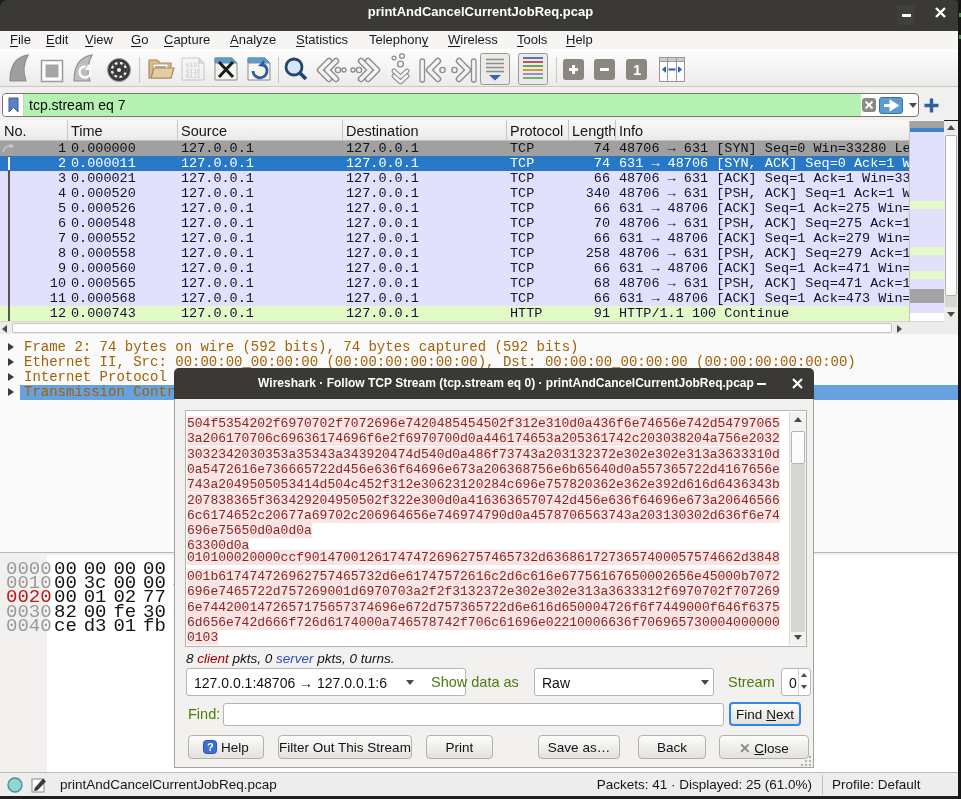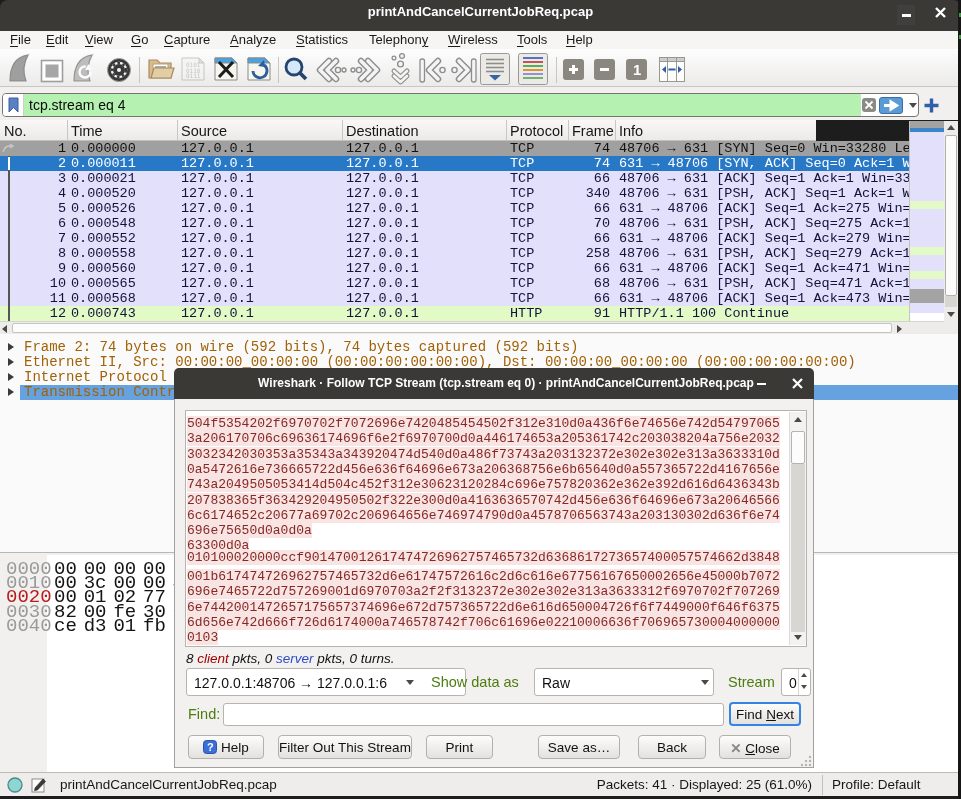--- a/index.html
+++ b/index.html
@@ -10,21 +10,21 @@
 #titlebar .t{width:100%;text-align:center;top:4px;color:#fff;font-weight:bold;font-size:13px;position:absolute}
 .wbtn{position:absolute;top:4px;width:16px;height:22px;color:#eee;text-align:center}
 #menubar{left:0;top:31px;width:958px;height:18px;background:#f6f5f4}
 #menubar span{position:absolute;top:1px;font-size:13px;color:#1a1a1a}
 #menubar u{text-decoration:underline;text-underline-offset:2px}
 #toolbar{left:0;top:49px;width:958px;height:38px;background:linear-gradient(#fdfdfd,#ecebea);border-bottom:1px solid #c9c7c3}
 #filterbar{left:0;top:87px;width:958px;height:33px;background:#f1f0ef}
 #finput{left:2px;top:6px;width:917px;height:24px;background:#fff;border:1px solid #77756f;border-radius:4px;overflow:hidden}
 #fbook{left:0;top:0;width:21px;height:22px;background:#fff;border-right:1px solid #cfcecb;border-radius:2px 0 0 2px}
 #ftext{left:26px;top:3px;font-size:14px;color:#0a0a0a}
-#phead{left:0;top:120px;width:816px;height:21px;background:linear-gradient(#f9f8f7,#eceae8);border-bottom:1px solid #c2c0bc}
+#phead{left:0;top:120px;width:944px;height:21px;background:linear-gradient(#f9f8f7,#eceae8);border-bottom:1px solid #c2c0bc}
 #phead span{position:absolute;top:2.5px;font-size:14.5px;color:#161616}
 #phead i{position:absolute;top:0;width:1px;height:21px;background:#c8c6c2;font-style:normal}
 #plist{left:0;top:141px;width:909px;height:180px;background:#fff;overflow:hidden}
 .prow{position:absolute;left:0;width:909px;height:15px;font-size:13.5px;line-height:15px;white-space:pre}
 .prow span{position:absolute;top:0}
 .c-no{left:0;width:66px;text-align:right}
 .c-t{left:71px}.c-s{left:181px}.c-d{left:346px}.c-p{left:510px}
 .c-l{left:510px;width:100px;text-align:right}
 .c-i{left:619px;width:290px;overflow:hidden}
 #minimap{left:909px;top:121px;width:35px;height:200px;background:#e2e0fa;border-left:1px solid #c6c4c0}
@@ -187,41 +187,41 @@
       <path d="M682,20.5 L678,17 L678,24 Z" fill="#2f5fa8"></path>
       <line x1="668.5" y1="20.5" x2="675.5" y2="20.5" stroke="#2f5fa8" stroke-width="2"></line>
 </svg>
   </div>
 <div class="abs" id="filterbar">
  <div class="abs" id="finput">
   <div class="abs" style="left:21px;top:0;width:837px;height:22px;background:#b5f1b0"></div>
   <div class="abs" id="fbook"><svg width="21" height="22">
           <path d="M6,4 L15,4 L15,18 L10.5,13.5 L6,18 Z" fill="#5b80c4" stroke="#3f5f9e"></path>
         </svg></div>
-  <div class="abs" id="ftext">tcp.stream eq 4</div>
+  <div class="abs" id="ftext">tcp.stream eq 7</div>
   <div class="abs" style="left:859px;top:4px;width:14px;height:14px;background:#8a8a86;border-radius:3px"><svg width="14" height="14">
           <path d="M3.5,3.5 L10.5,10.5 M10.5,3.5 L3.5,10.5" stroke="#fff" stroke-width="1.8"></path>
         </svg></div>
   <div class="abs" style="left:876px;top:2.5px;width:24px;height:17px;background:#5b9bd5;border:1px solid #3a6ea8;border-radius:3px">
     <svg width="22" height="15">
           <path d="M4,7.5 L11,7.5 M11,4 L11,11 L16.5,7.5 Z" stroke="#fff" stroke-width="3" fill="#fff"></path>
         </svg></div>
   <div class="carr" style="left:906px;top:9px"></div>
  </div>
  <svg class="abs" style="left:923px;top:10px" width="17" height="17">
       <path d="M8.5,1.5 L8.5,15.5 M1.5,8.5 L15.5,8.5" stroke="#2f5fa8" stroke-width="3.4"></path>
     </svg>
 </div>
 <div class="abs" id="phead">
     <span style="left:4px">No.</span>
     <span style="left:71px">Time</span>
     <span style="left:181px">Source</span>
     <span style="left:346px">Destination</span>
     <span style="left:510px">Protocol</span>
-    <span style="left:572px">Frame</span>
+    <span style="left:572px">Length</span>
     <span style="left:619px">Info</span>
     <i style="left:67px"></i>
     <i style="left:177px"></i>
     <i style="left:342px"></i>
     <i style="left:506px"></i>
     <i style="left:568px"></i>
     <i style="left:615px"></i>
   </div>
 <div class="abs" id="plist">
     <div class="prow mono" style="top:0px;background:#a0a0a0;color:#111"><span class="c-no">1</span><span class="c-t">0.000000</span><span class="c-s">127.0.0.1</span><span class="c-d">127.0.0.1</span><span class="c-p">TCP</span><span class="c-l">74</span><span class="c-i">48706 → 631 [SYN] Seq=0 Win=33280 Len</span></div>
@@ -372,21 +372,21 @@
       </div>
       <div class="btn" style="left:251px;top:336px;width:67px">
         <div class="bt">Print</div>
       </div>
       <div class="btn" style="left:363px;top:336px;width:82px">
         <div class="bt">Save as…</div>
       </div>
       <div class="btn" style="left:463px;top:336px;width:68px">
         <div class="bt">Back</div>
       </div>
-      <div class="btn" style="left:544px;top:336px;width:72px">
+      <div class="btn" style="left:544px;top:336px;width:90px">
         <div class="bt"><span style="color:#8a8884;font-weight:bold">✕</span> <u>C</u>lose</div>
       </div>
       <svg class="abs" style="left:624px;top:355px" width="14" height="14">
         <g fill="#b5b3b0">
           <circle cx="11" cy="3" r="1.2"></circle>
           <circle cx="7" cy="7" r="1.2"></circle>
           <circle cx="11" cy="7" r="1.2"></circle>
           <circle cx="3" cy="11" r="1.2"></circle>
           <circle cx="7" cy="11" r="1.2"></circle>
           <circle cx="11" cy="11" r="1.2"></circle>

